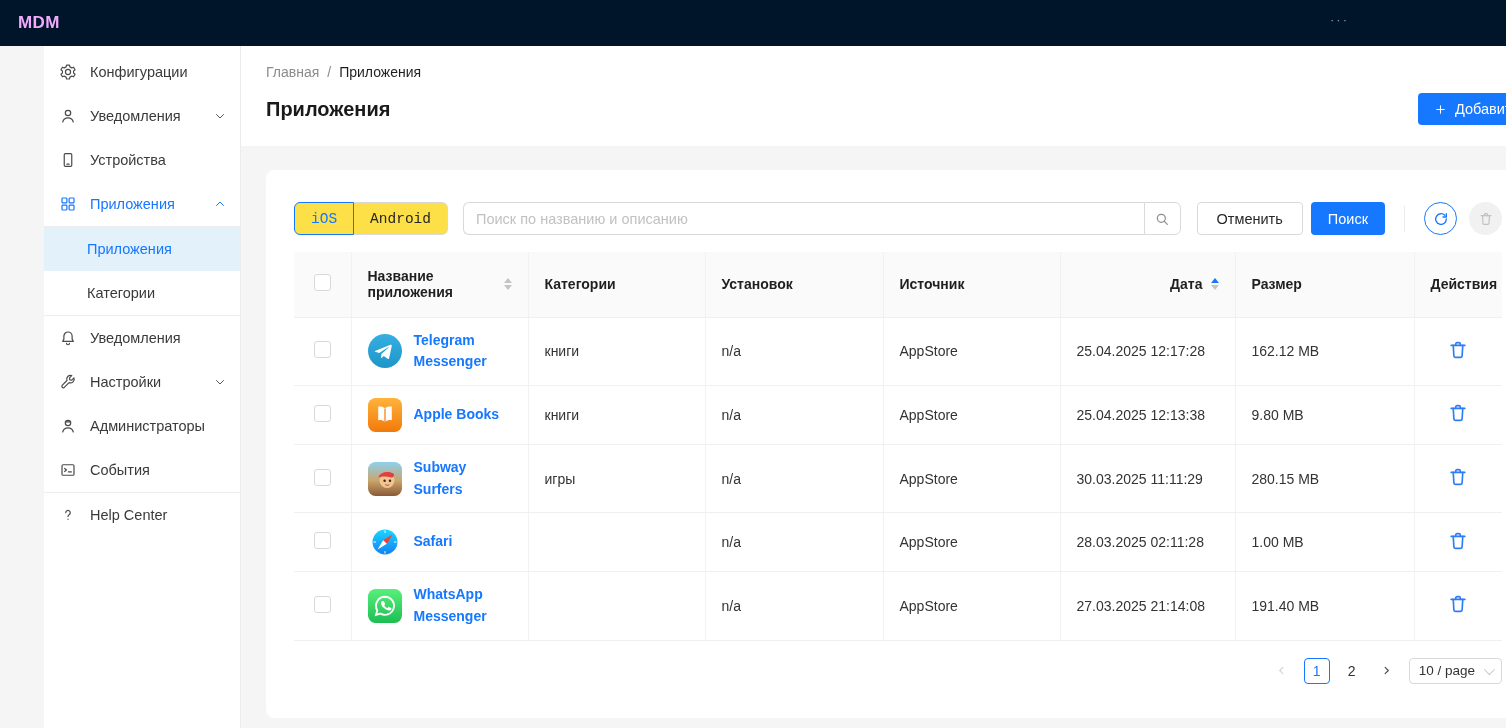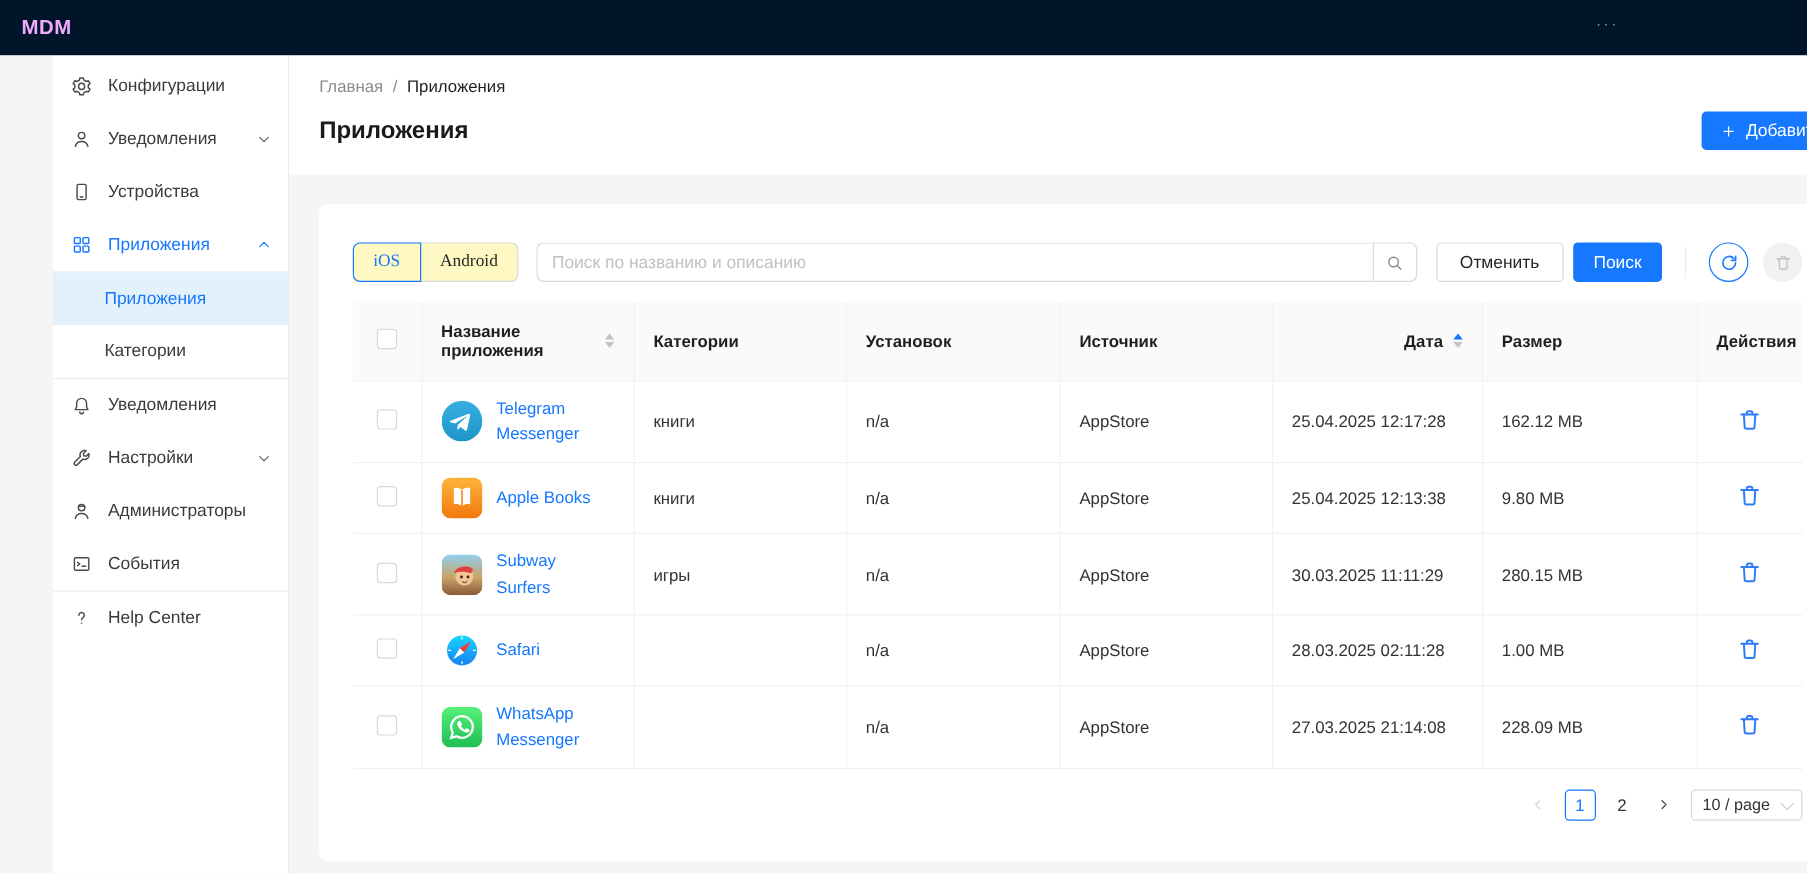--- a/index.html
+++ b/index.html
@@ -37,21 +37,21 @@
   .page-title { font-size: 20px; font-weight: 700; color: #1a1a1a; }
   .btn-primary { height: 32px; background: #1677ff; color: #fff; border: none; border-radius: 4px; font-size: 14.5px; font-family: inherit; padding: 0 16px; display: inline-flex; align-items: center; gap: 8px; cursor: pointer; }
   .btn-primary svg { width: 13px; height: 13px; stroke: #fff; stroke-width: 2; fill: none; stroke-linecap: round; }
 
   
   .card { margin: 24px 15px 0 25px; background: #fff; border-radius: 8px; height: 548px; padding: 32px 33px 0 28px; }
 
   
   .toolbar { display: flex; align-items: center; height: 33px; margin-bottom: 17px; }
   .segmented { display: inline-flex; height: 33px; flex-shrink: 0; }
-  .seg { height: 33px; padding: 0 16px; background: #fef9c3; border: 1px solid #d9d9d9; font-size: 14.5px; font-family: Liberation Serif, serif; color: #262626; cursor: pointer; }
+  .seg { height: 33px; padding: 0 16px; background: #fde047; border: 1px solid #d9d9d9; font-size: 14.5px; font-family: Liberation Mono, monospace; color: #262626; cursor: pointer; }
   .seg:first-child { border-radius: 6px 0 0 6px; }
   .seg:last-child { border-radius: 0 6px 6px 0; margin-left: -1px; }
   .seg.active { border-color: #1677ff; color: #1677ff; z-index: 1; position: relative; }
   .search-wrap { display: flex; flex: 1; height: 33px; margin: 0 16px 0 15px; }
   .search-input { flex: 1; border: 1px solid #d9d9d9; border-right: none; border-radius: 6px 0 0 6px; padding: 0 12px; font-size: 14.5px; font-family: inherit; color: #1d4ed8; outline: none; }
   .search-input::placeholder { color: #c1c1c1; }
   .search-addon { width: 37px; border: 1px solid #d9d9d9; border-radius: 0 6px 6px 0; background: #fff; display: flex; align-items: center; justify-content: center; cursor: pointer; }
   .search-addon svg { width: 16px; height: 16px; stroke: #8c8c8c; fill: none; stroke-width: 1.8; stroke-linecap: round; }
   .btn-default { height: 33px; padding: 0 19px; border: 1px solid #d9d9d9; background: #fff; border-radius: 4px; font-size: 14.5px; font-family: inherit; color: #262626; cursor: pointer; }
   .btn-search { height: 33px; margin-left: 8px; padding: 0 17px; background: #1677ff; border: none; border-radius: 4px; color: #fff; font-size: 14.5px; font-family: inherit; cursor: pointer; }
@@ -70,21 +70,21 @@
   .th-flex { display: flex; align-items: center; justify-content: flex-end; }
   .sorter { display: inline-flex; flex-direction: column; gap: 2px; margin-left: 8px; }
   .caret-up { width: 0; height: 0; border-left: 4.5px solid transparent; border-right: 4.5px solid transparent; border-bottom: 5.5px solid #c4c4c4; }
   .caret-down { width: 0; height: 0; border-left: 4.5px solid transparent; border-right: 4.5px solid transparent; border-top: 5.5px solid #c4c4c4; }
   .caret-up.on { border-bottom-color: #1677ff; }
   .checkbox { width: 17px; height: 17px; border: 1px solid #d9d9d9; border-radius: 3px; background: #fff; display: inline-block; cursor: pointer; }
   .td-check, .th-check { text-align: center; }
   .name-wrap { display: flex; align-items: center; gap: 12px; }
   .app-icon { width: 34px; height: 34px; flex-shrink: 0; display: block; }
   .app-icon svg { width: 34px; height: 34px; display: block; }
-  .app-link { color: #1677ff; font-weight: 400; font-size: 14px; line-height: 1.55; cursor: pointer; }
+  .app-link { color: #1677ff; font-weight: 700; font-size: 14px; line-height: 1.55; cursor: pointer; }
   .td-actions { text-align: center; }
   .trash-btn { background: none; border: none; cursor: pointer; display: inline-flex; }
   .trash-btn svg { width: 22px; height: 22px; stroke: #2e7cf6; fill: none; stroke-width: 1.8; stroke-linecap: round; stroke-linejoin: round; }
 
   
   .pagination { display: flex; justify-content: flex-end; align-items: center; gap: 9px; margin-top: 17px; }
   .pg-btn { min-width: 26px; height: 26px; border: none; background: transparent; font-size: 14px; font-family: inherit; color: #333; display: flex; align-items: center; justify-content: center; border-radius: 4px; cursor: pointer; }
   .pg-btn svg { width: 11px; height: 11px; fill: none; stroke-width: 2.4; stroke-linecap: round; stroke-linejoin: round; }
   .pg-prev svg { stroke: #d4d4d4; }
   .pg-next svg { stroke: #4a4a4a; }
@@ -473,21 +473,21 @@
                       <path d="M13.7 12.6c.3-.7.6-.7.9-.7h.7c.2 0 .5 0 .7.5l1 2.2c.1.2.1.4 0 .6l-.5.7c-.2.2-.2.5 0 .8.5.8 1.4 1.7 2.5 2.2.3.2.6.1.8-.1l.5-.7c.2-.3.4-.3.7-.2l2.1 1c.3.2.4.3.4.5 0 1.2-1 2.1-2.1 2.1-2.1.2-7.5-2.4-8.4-6.9-.1-.8.3-1.6.7-2z" fill="#fff"></path>
                     </svg>
                   </span>
       <a class="app-link">WhatsApp Messenger</a>
     </div>
               </td>
     <td></td>
     <td>n/a</td>
     <td>AppStore</td>
     <td>27.03.2025 21:14:08</td>
-    <td>228.09 MB</td>
+    <td>191.40 MB</td>
     <td class="td-actions">
       <button class="trash-btn">
                   <svg viewBox="0 0 24 24">
                     <path d="M4.5 7h15"></path>
                     <path d="M9.5 7V5.5A1.5 1.5 0 0 1 11 4h2a1.5 1.5 0 0 1 1.5 1.5V7"></path>
                     <path d="M6.8 7l.7 11.4A1.6 1.6 0 0 0 9.1 20h5.8a1.6 1.6 0 0 0 1.6-1.6L17.2 7"></path>
                   </svg>
                 </button>
     </td>
   </tr>

